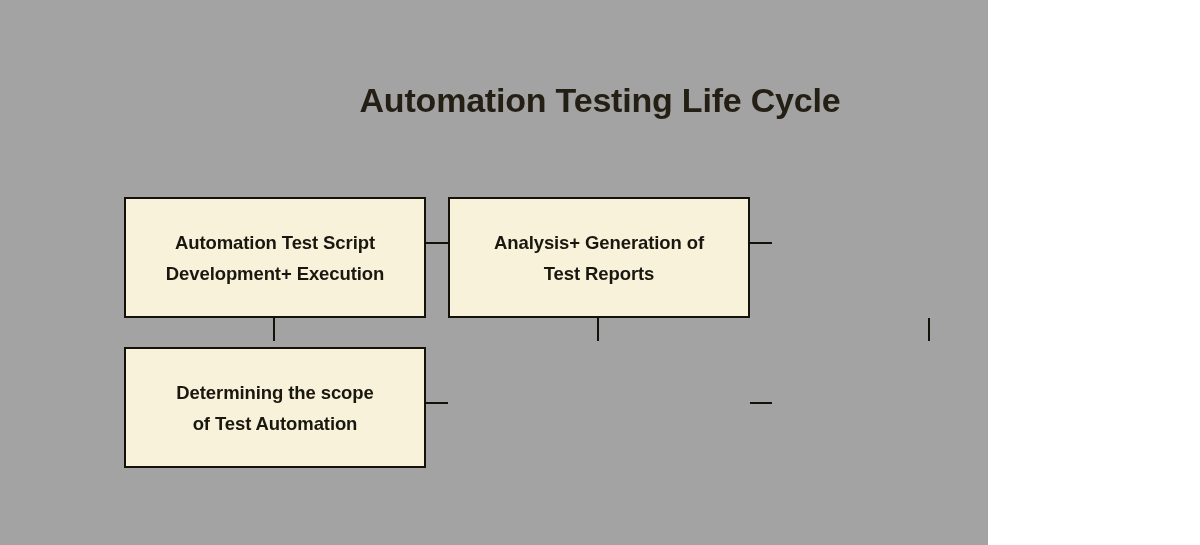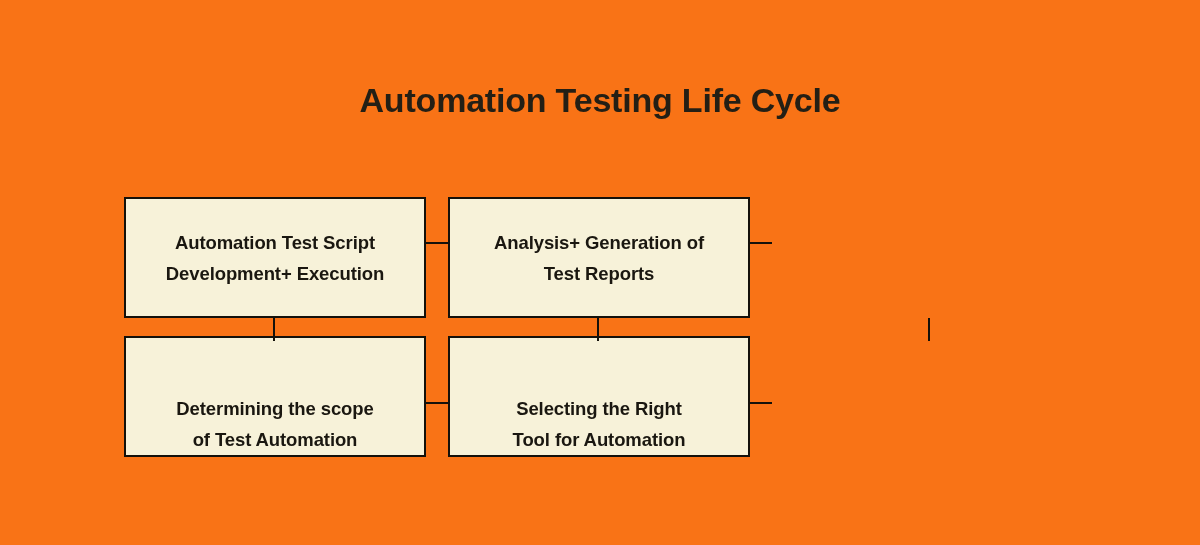--- a/index.html
+++ b/index.html
@@ -7,23 +7,23 @@
     padding: 0;
   }
   body {
     width: 1200px;
     height: 545px;
     overflow: hidden;
     font-family: "Liberation Sans", sans-serif;
   }
   #canvas {
     position: relative;
-    width: 1200px;
+    width: 988px;
     height: 545px;
-    background: #f97316;
+    background: #a3a3a3;
     box-sizing: border-box;
   }
   #diagram-title {
     position: absolute;
     left: 0;
     top: 78px;
     width: 1200px;
     text-align: center;
     font-size: 34px;
     font-weight: bold;
@@ -59,21 +59,21 @@
     position: absolute;
     width: 0;
     border-left: 2px solid #14110B;
   }
 
   
   .col-1 { left: 124px;  width: 302px; }
   .col-2 { left: 448px;  width: 302px; }
   .col-3 { left: 772px;  width: 302px; }
   .row-1 { top: 197px;   height: 121px; }
-  .row-2 { top: 336px;   height: 121px; align-items: flex-end; }
+  .row-2 { top: 347px;   height: 121px; }
 
   
   .conn-top-12   { left: 426px; top: 242px; width: 22px; }
   .conn-top-23   { left: 750px; top: 242px; width: 22px; }
   .conn-bot-45   { left: 426px; top: 402px; width: 22px; }
   .conn-bot-56   { left: 750px; top: 402px; width: 22px; }
   .conn-col1-v   { left: 273px; top: 318px; height: 23px; }
   .conn-col2-v   { left: 597px; top: 318px; height: 23px; }
   .conn-col3-v   { left: 928px; top: 318px; height: 23px; }
 </style>
@@ -93,24 +93,20 @@
     <span class="node-label">Analysis+ Generation of
 Test Reports</span>
   </div>
 
 
   <div class="node-box col-1 row-2">
     <span class="node-label">Determining the scope
 of Test Automation</span>
   </div>
 
-  <div class="node-box col-2 row-2">
-    <span class="node-label">Selecting the Right
-Tool for Automation</span>
-  </div>
 
 
   <div class="connector-h conn-top-12"></div>
   <div class="connector-h conn-top-23"></div>
   <div class="connector-h conn-bot-45"></div>
   <div class="connector-h conn-bot-56"></div>
 
   <div class="connector-v conn-col1-v"></div>
   <div class="connector-v conn-col2-v"></div>
   <div class="connector-v conn-col3-v"></div>

